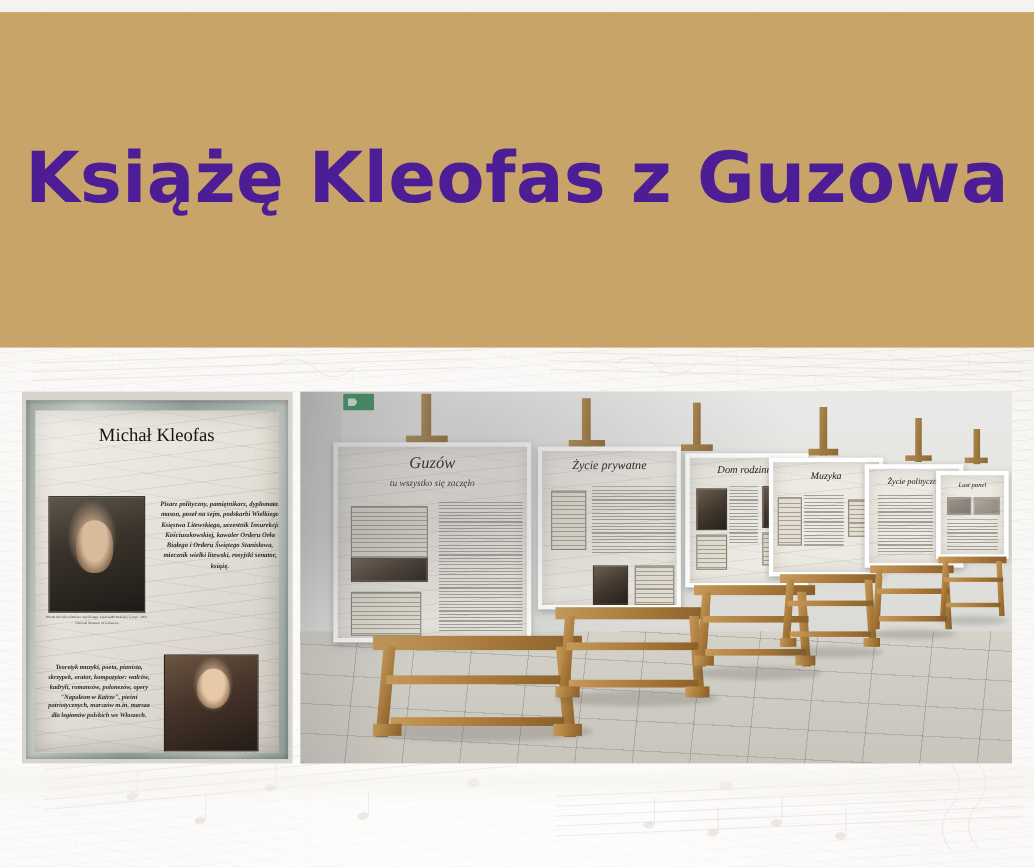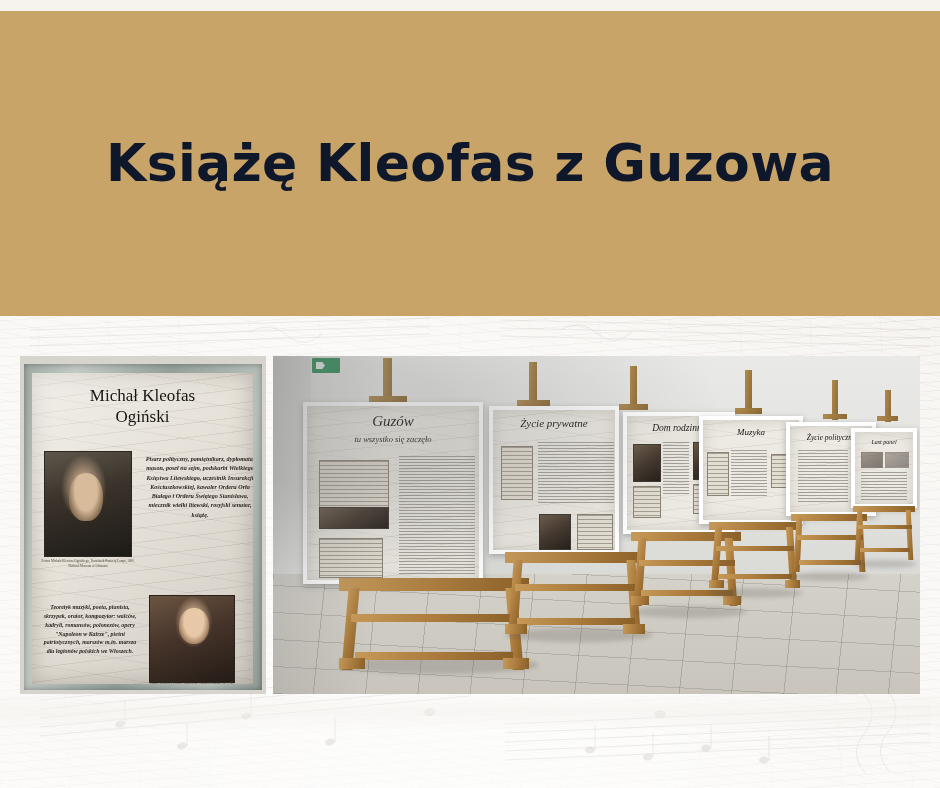--- a/index.html
+++ b/index.html
@@ -37,21 +37,21 @@
     background:#c9a469;
     display:flex;flex-direction:column;align-items:center;justify-content:center;
   }
   .banner-line1{
     font-family:"DejaVu Sans",sans-serif;font-weight:700;
     font-size:62px;line-height:1.05;color:#17161a;letter-spacing:.5px;
     margin:0 0 26px 0;text-align:center;
   }
   .banner-line2{
     font-family:"DejaVu Sans",sans-serif;font-weight:700;
-    font-size:52px;line-height:1.05;color:#0f172a;letter-spacing:.3px;
+    font-size:64px;line-height:1.05;color:#4c1d95;letter-spacing:.3px;
     margin:0;text-align:center;
   }
 
   
   .photo-row{position:absolute;left:20px;top:356px;width:900px;height:338px;}
 
   .photo{position:absolute;top:0;height:338px;overflow:hidden;}
   .photo-left{left:0;width:246px;background:#d6d4cc;}
   .photo-right{left:253px;width:647px;background:#d9d8d3;}
 
@@ -262,21 +262,20 @@
 </div>
 
 <div class="photo-row">
 
   <div class="photo photo-left">
     <div class="poster-frame">
       <div class="poster-sheet">
 
         <div class="poster-title">
           <span class="t1">Michał Kleofas</span>
-          <span class="t2">Ogiński</span>
         </div>
 
         <div class="portrait-a"></div>
         <div class="cap-a">Portret Michała Kleofasa Ogińskiego, Franciszek Ksawery Lampi, 1800, National Museum of Lithuania</div>
 
         <div class="poster-text-r">Pisarz polityczny, pamiętnikarz, dyplomata, mason, poseł na sejm, podskarbi Wielkiego Księstwa Litewskiego, uczestnik Insurekcji Kościuszkowskiej, kawaler Orderu Orła Białego i Orderu Świętego Stanisława, miecznik wielki litewski, rosyjski senator, książę.</div>
 
         <div class="poster-text-l">Teoretyk muzyki, poeta, pianista, skrzypek, orator, kompozytor: walców, kadryli, romansów, polonezów, opery "Napoleon w Kairze", pieśni patriotycznych, marszów m.in. marsza dla legionów polskich we Włoszech.</div>
 
         <div class="portrait-b"></div>

